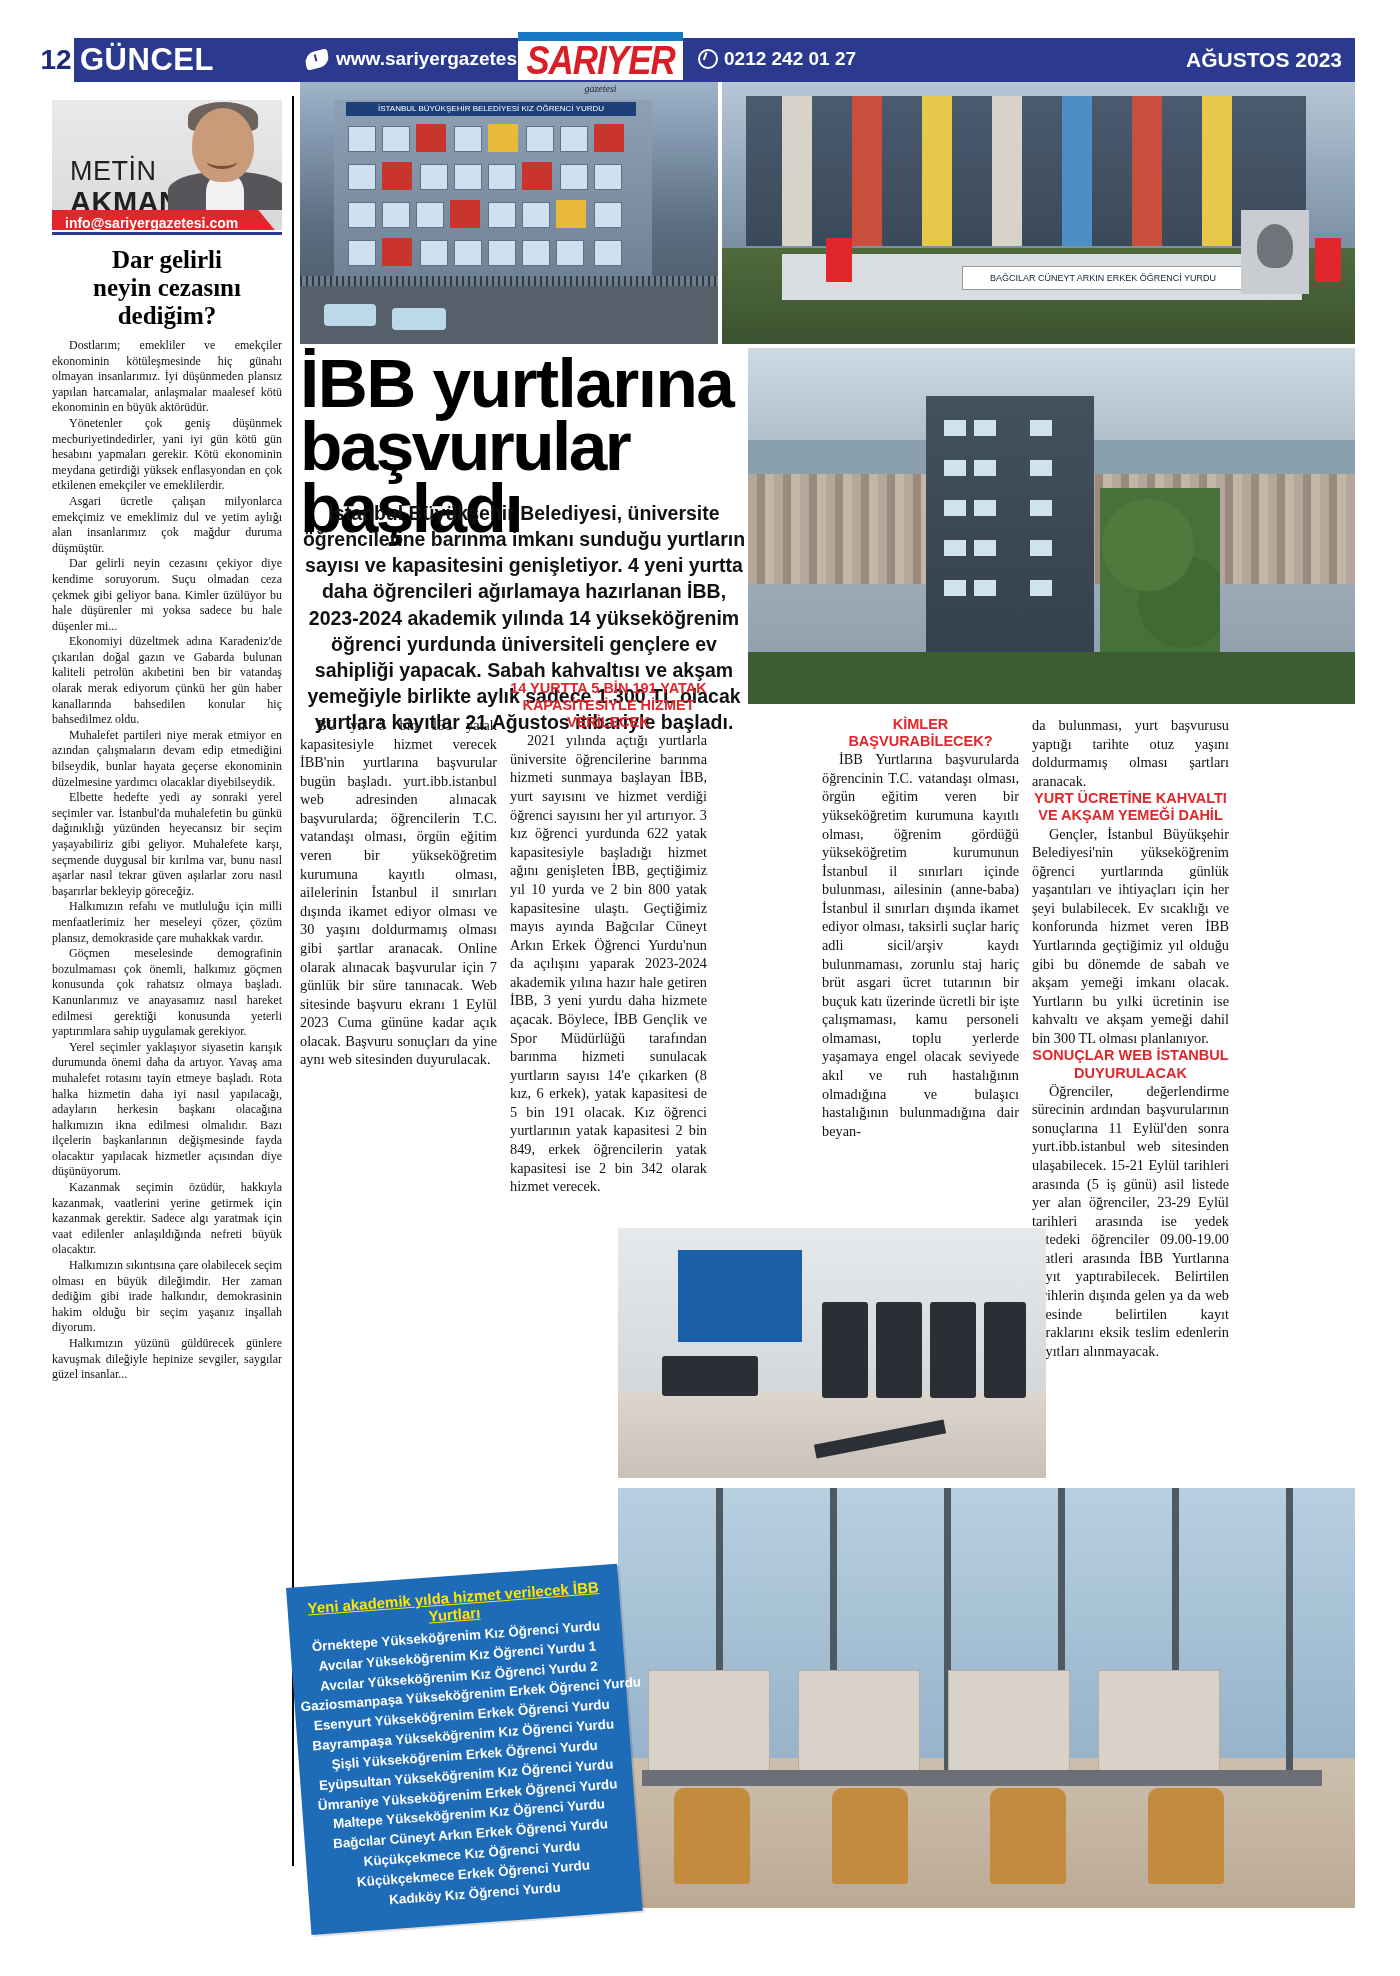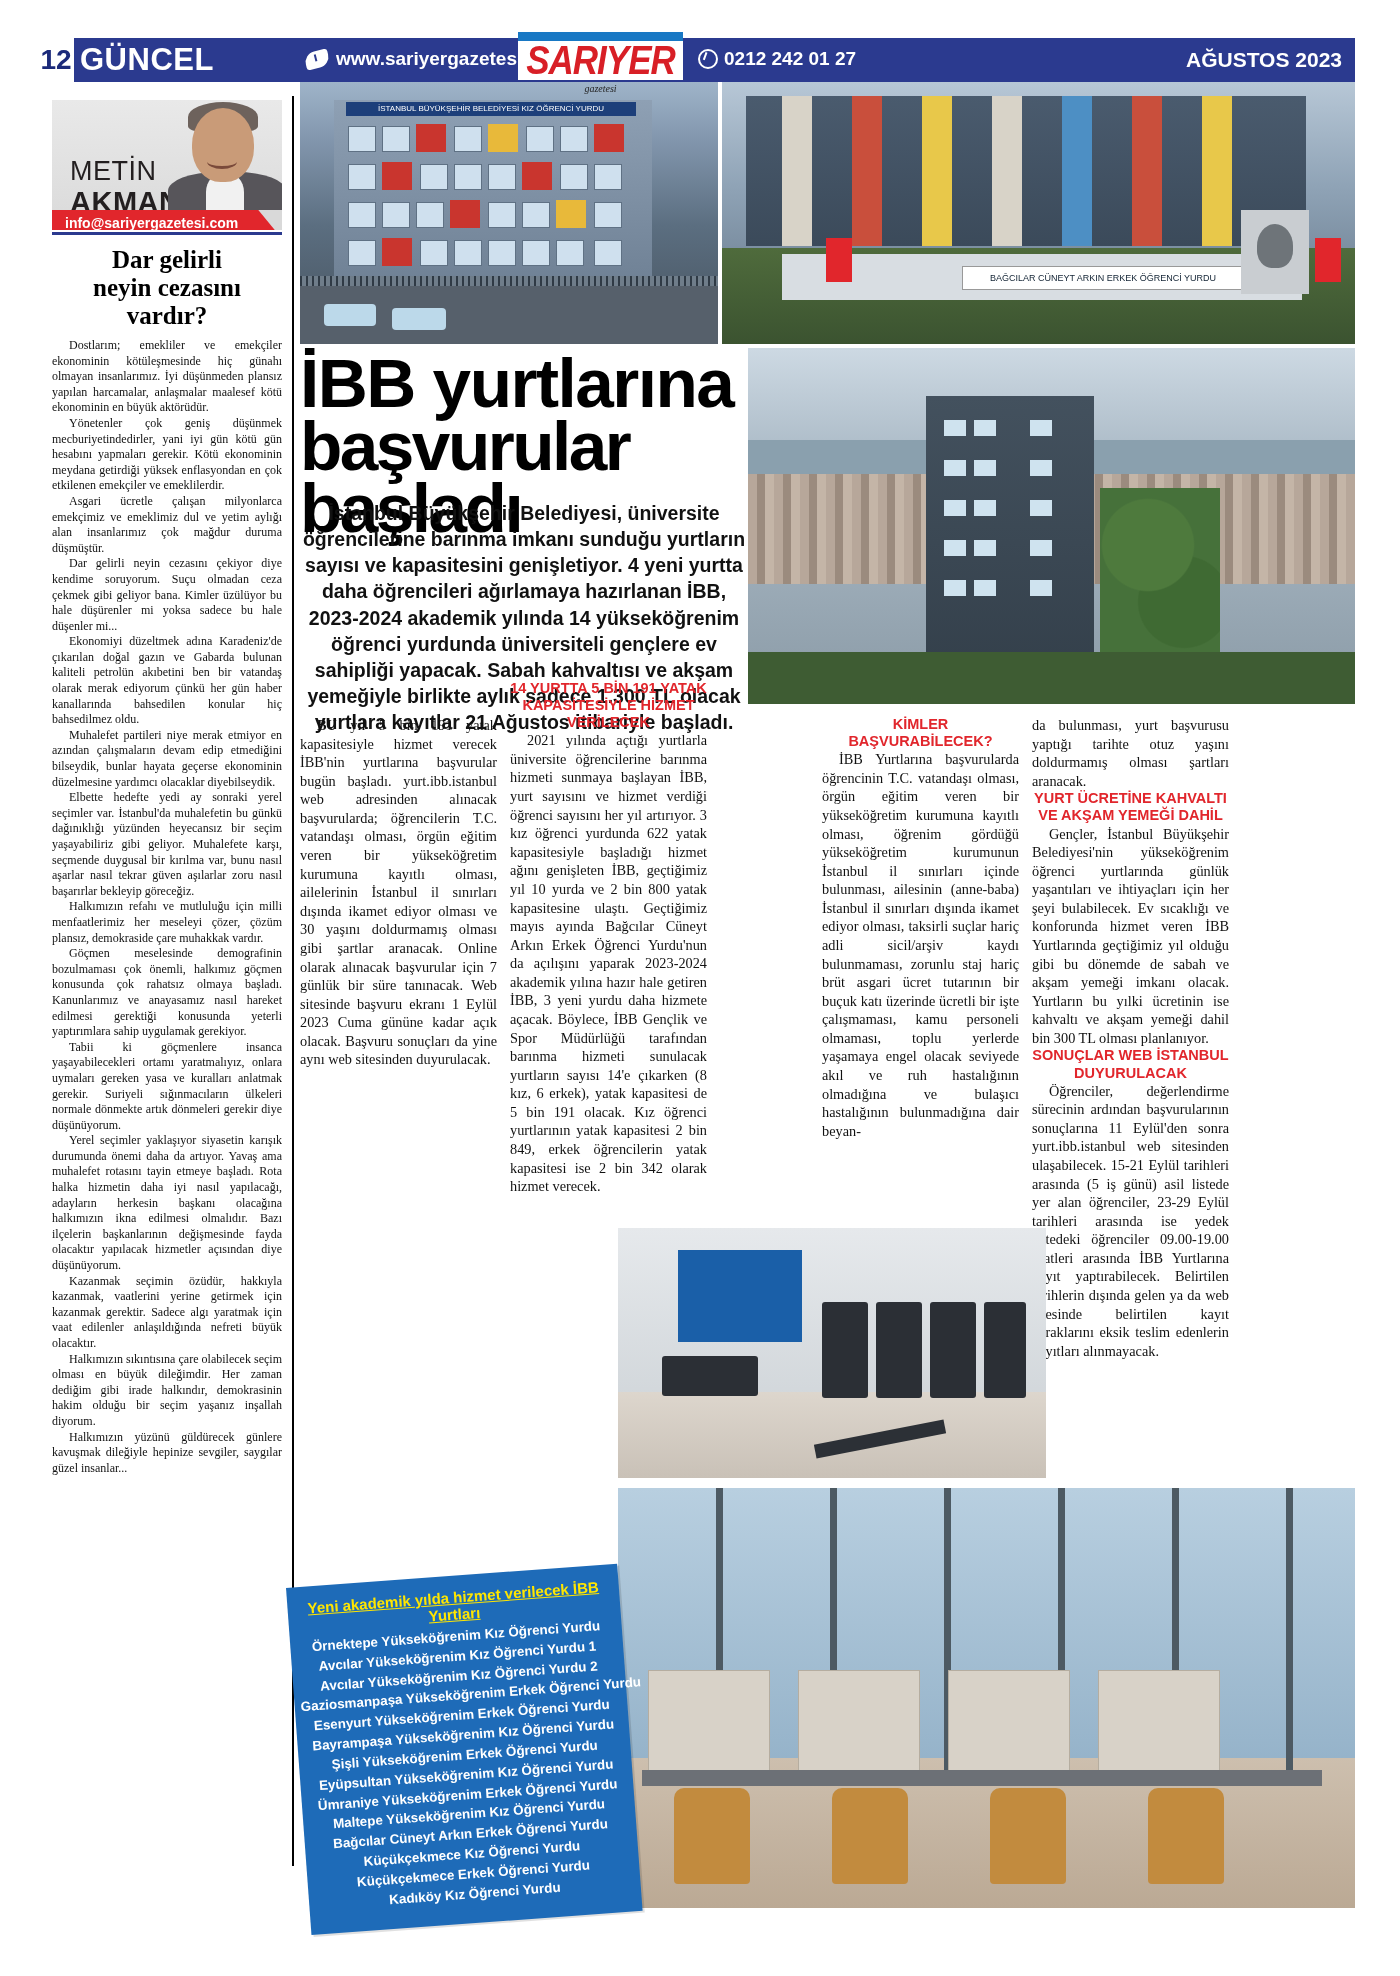--- a/index.html
+++ b/index.html
@@ -461,34 +461,33 @@
       </div>
     </div>
     <div class="colum-mail">
       <span class="txt">info@sariyergazetesi.com</span>
       <span class="cut"></span>
     </div>
     <div class="colum-rule"></div>
 
     <div class="colum-title">
       <div>Dar gelirli</div>
-      <div>neyin cezasını vardır?</div>
+      <div>neyin cezasını dediğim?</div>
     </div>
 
     <div class="colum-body">
       <p>Dostlarım; emekliler ve emekçiler ekonominin kötüleşmesinde hiç günahı olmayan insanlarımız. İyi düşünmeden plansız yapılan harcamalar, anlaşmalar maalesef kötü ekonominin en büyük aktörüdür.</p>
       <p>Yönetenler çok geniş düşünmek mecburiyetindedirler, yani iyi gün kötü gün hesabını yapmaları gerekir. Kötü ekonominin meydana getirdiği yüksek enflasyondan en çok etkilenen emekçiler ve emeklilerdir.</p>
       <p>Asgari ücretle çalışan milyonlarca emekçimiz ve emeklimiz dul ve yetim aylığı alan insanlarımız çok mağdur duruma düşmüştür.</p>
       <p>Dar gelirli neyin cezasını çekiyor diye kendime soruyorum. Suçu olmadan ceza çekmek gibi geliyor bana. Kimler üzülüyor bu hale düşürenler mi yoksa sadece bu hale düşenler mi...</p>
       <p>Ekonomiyi düzeltmek adına Karadeniz'de çıkarılan doğal gazın ve Gabarda bulunan kaliteli petrolün akıbetini ben bir vatandaş olarak merak ediyorum çünkü her gün haber kanallarında bahsedilen konular hiç bahsedilmez oldu.</p>
       <p>Muhalefet partileri niye merak etmiyor en azından çalışmaların devam edip etmediğini bilseydik, bunlar hayata geçerse ekonominin düzelmesine yardımcı olacaklar diyebilseydik.</p>
       <p>Elbette hedefte yedi ay sonraki yerel seçimler var. İstanbul'da muhalefetin bu günkü dağınıklığı yüzünden heyecansız bir seçim yaşayabiliriz gibi geliyor. Muhalefete karşı, seçmende duygusal bir kırılma var, bunu nasıl aşarlar nasıl tekrar güven aşılarlar zoru nasıl başarırlar bekleyip göreceğiz.</p>
       <p>Halkımızın refahı ve mutluluğu için milli menfaatlerimiz her meseleyi çözer, çözüm plansız, demokraside çare muhakkak vardır.</p>
       <p>Göçmen meselesinde demografinin bozulmaması çok önemli, halkımız göçmen konusunda çok rahatsız olmaya başladı. Kanunlarımız ve anayasamız nasıl hareket edilmesi gerektiği konusunda yeterli yaptırımlara sahip uygulamak gerekiyor.</p>
-      <p>Tabii ki göçmenlere insanca yaşayabilecekleri ortamı yaratmalıyız, onlara uymaları gereken yasa ve kuralları anlatmak gerekir. Suriyeli sığınmacıların ülkeleri normale dönmekte artık dönmeleri gerekir diye düşünüyorum.</p>
       <p>Yerel seçimler yaklaşıyor siyasetin karışık durumunda önemi daha da artıyor. Yavaş ama muhalefet rotasını tayin etmeye başladı. Rota halka hizmetin daha iyi nasıl yapılacağı, adayların herkesin başkanı olacağına halkımızın ikna edilmesi olmalıdır. Bazı ilçelerin başkanlarının değişmesinde fayda olacaktır yapılacak hizmetler açısından diye düşünüyorum.</p>
       <p>Kazanmak seçimin özüdür, hakkıyla kazanmak, vaatlerini yerine getirmek için kazanmak gerektir. Sadece algı yaratmak için vaat edilenler anlaşıldığında nefreti büyük olacaktır.</p>
       <p>Halkımızın sıkıntısına çare olabilecek seçim olması en büyük dileğimdir. Her zaman dediğim gibi irade halkındır, demokrasinin hakim olduğu bir seçim yaşanız inşallah diyorum.</p>
       <p>Halkımızın yüzünü güldürecek günlere kavuşmak dileğiyle hepinize sevgiler, saygılar güzel insanlar...</p>
     </div>
   </div>
 
   <div class="photo ph1">
     <div class="b1-sky"></div>
     <div class="b1-bld"></div>

